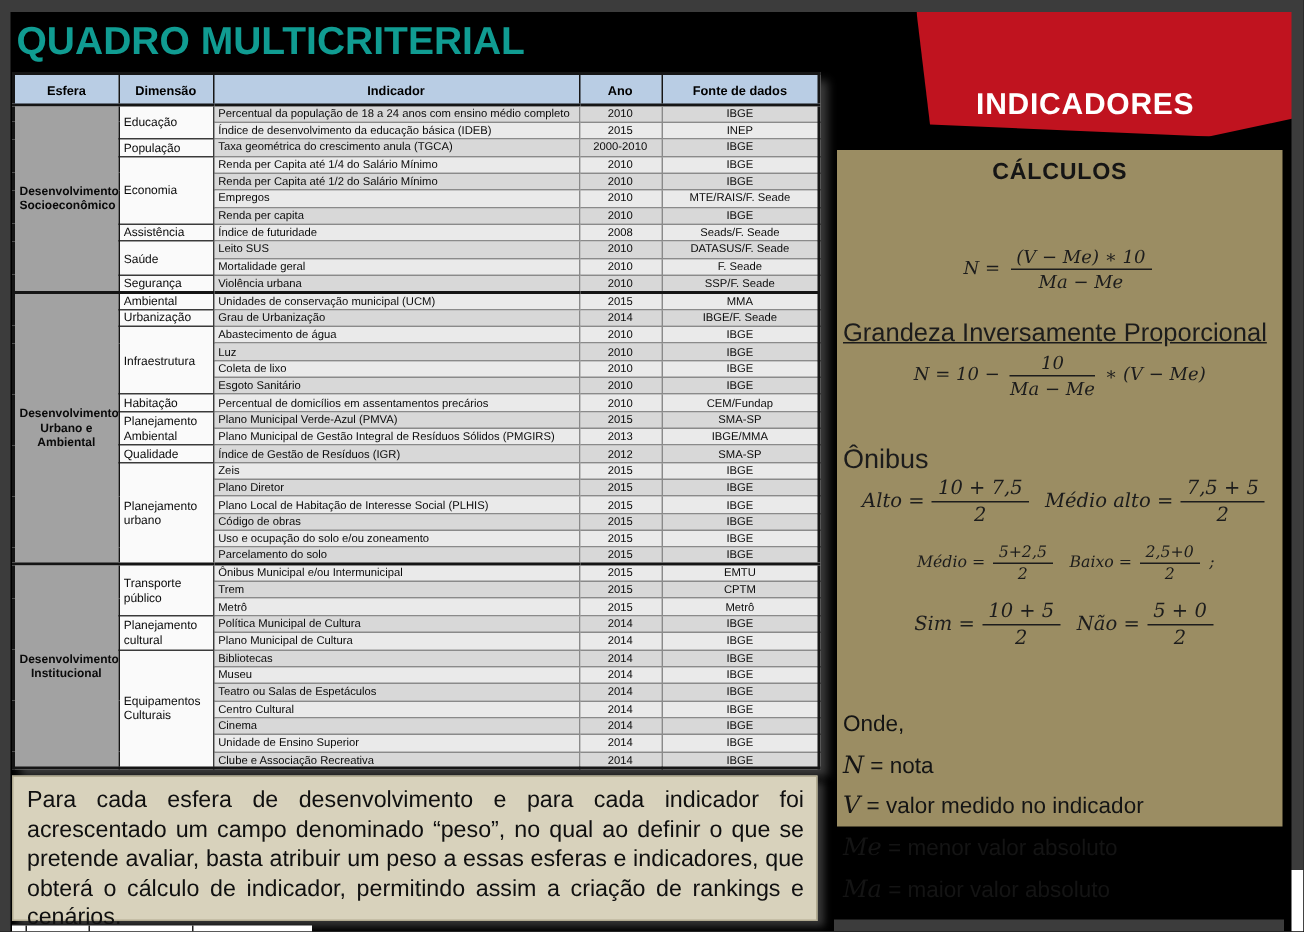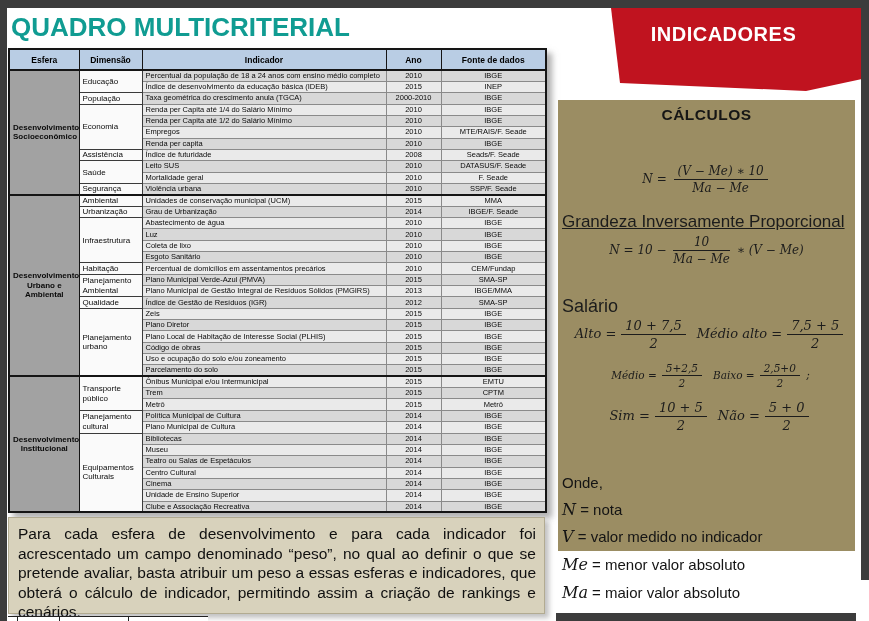--- a/index.html
+++ b/index.html
@@ -1,18 +1,18 @@
 <!DOCTYPE html>
 <html><head>
 <meta charset="utf-8">
 <style>
   html,body{margin:0;padding:0;background:#2e2e2e;}
   #stage{position:relative;width:869px;height:621px;background:#3c3c3c;overflow:hidden;
          font-family:"Liberation Sans",sans-serif;}
-  .slide{position:absolute;left:7px;top:8px;width:855px;height:613px;background:#ffffff;}
+  .slide{position:absolute;left:7px;top:8px;width:855px;height:613px;background:#000000;}
 
   
   .page-title{position:absolute;left:4px;top:4px;margin:0;font-size:26px;font-weight:bold;
               color:#109c92;letter-spacing:0px;font-family:"Liberation Sans",sans-serif;}
 
   
   #ind-table{position:absolute;left:1px;top:40px;width:537px;border-collapse:collapse;
              table-layout:fixed;border:2px solid #151515;background:#fff;
              box-shadow:5px 5px 6px rgba(110,110,110,.55);}
   #ind-table th{background:#b9cde4;border:1px solid #151515;border-bottom:2px solid #151515;
@@ -37,21 +37,21 @@
 
   
   .footer-cells{position:absolute;left:1px;top:608px;width:200px;height:5px;
                 border-top:1px solid #222;background:#fff;}
   .footer-cells .vline{position:absolute;top:0;width:1px;height:5px;background:#222;}
 
   
   .banner{position:absolute;left:578px;top:0;width:277px;height:86px;background:#c0131f;
           clip-path:polygon(26px 0px,277px 0px,277px 71px,221px 83px,35px 75px);}
   .banner span{display:block;text-align:center;padding-top:15px;color:#ffffff;
-               font-size:20px;font-weight:bold;letter-spacing:0.5px;}
+               font-size:20px;font-weight:bold;letter-spacing:0.5px;margin-top:36px;}
 
   
   .calc-panel{position:absolute;left:551px;top:92px;width:297px;height:451px;background:#9b8d63;}
   .calc-title{position:absolute;left:0;top:6px;width:100%;text-align:center;
               font-size:15.5px;font-weight:bold;color:#151515;letter-spacing:0.5px;}
   .calc-sub{position:absolute;left:4px;font-size:17px;color:#1c1c1c;white-space:nowrap;}
   .s1{top:42px;} .s2{top:112px;text-decoration:underline;} .s3{top:196px;font-size:18px;}
   .formula{position:absolute;left:0;width:100%;text-align:center;color:#1c1c1c;
            font-family:"DejaVu Serif",serif;font-style:italic;}
   .f1{top:64px;font-size:12px;} .f2{top:135px;font-size:12px;}
@@ -344,21 +344,21 @@
       <div class="calc-sub s2">Grandeza Inversamente Proporcional</div>
       <div class="formula f2">
         <span class="mtext">N = 10 −</span>
         <span class="frac">
           <span class="num">10</span>
           <span class="den">Ma − Me</span>
         </span>
         <span class="mtext">∗ (V − Me)</span>
       </div>
 
-      <div class="calc-sub s3">Salário</div>
+      <div class="calc-sub s3">Ônibus</div>
       <div id="frac-rows">
           <div class="frac-line fr0"><span class="flabel">Alto =</span><span class="frac"><span class="num">10 + 7,5</span><span class="den">2</span></span><span class="flabel">Médio alto =</span><span class="frac"><span class="num">7,5 + 5</span><span class="den">2</span></span></div>
           <div class="frac-line fr1"><span class="flabel">Médio =</span><span class="frac"><span class="num">5+2,5</span><span class="den">2</span></span><span class="flabel">Baixo =</span><span class="frac"><span class="num">2,5+0</span><span class="den">2</span></span><span> ;</span></div>
           <div class="frac-line fr2"><span class="flabel">Sim =</span><span class="frac"><span class="num">10 + 5</span><span class="den">2</span></span><span class="flabel">Não =</span><span class="frac"><span class="num">5 + 0</span><span class="den">2</span></span></div>
         </div>
 
       <div class="onde">Onde,</div>
       <div id="onde-defs">
           <div class="def-line d0"><span class="sym">N</span><span> = nota</span></div>
           <div class="def-line d1"><span class="sym">V</span><span> = valor medido no indicador</span></div>

